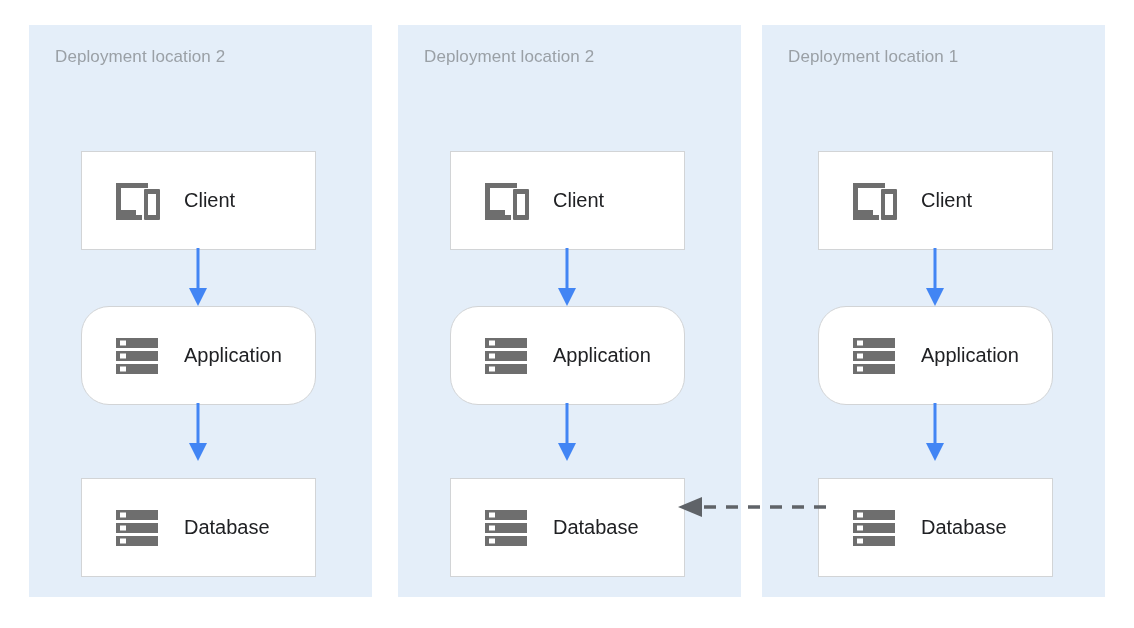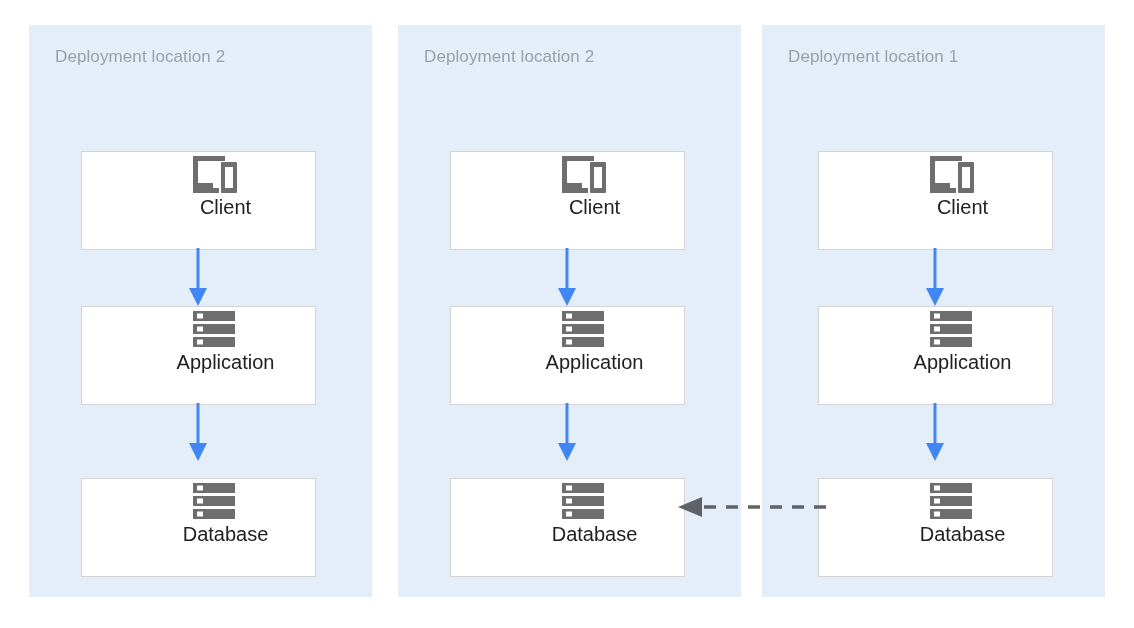--- a/index.html
+++ b/index.html
@@ -50,32 +50,31 @@
   .node {
     position: absolute;
     width: 235px;
     height: 99px;
     background: #ffffff;
     border: 1px solid #d2d4d6;
     box-sizing: border-box;
     display: flex;
     align-items: center;
     padding-left: 32px;
-    flex-direction: column;
   }
   .node .label {
     font-size: 20px;
     color: #202124;
     margin-left: 22px;
     white-space: nowrap;
   }
 
   
   .row-client   { top: 151px; }
-  .row-app      { top: 306px; }
+  .row-app      { top: 306px; border-radius: 28px; }
   .row-db       { top: 478px; }
 
   
   .col-1 { left: 81px; }
   .col-2 { left: 450px; }
   .col-3 { left: 818px; }
 
   
   .icon {
     width: 48px;

